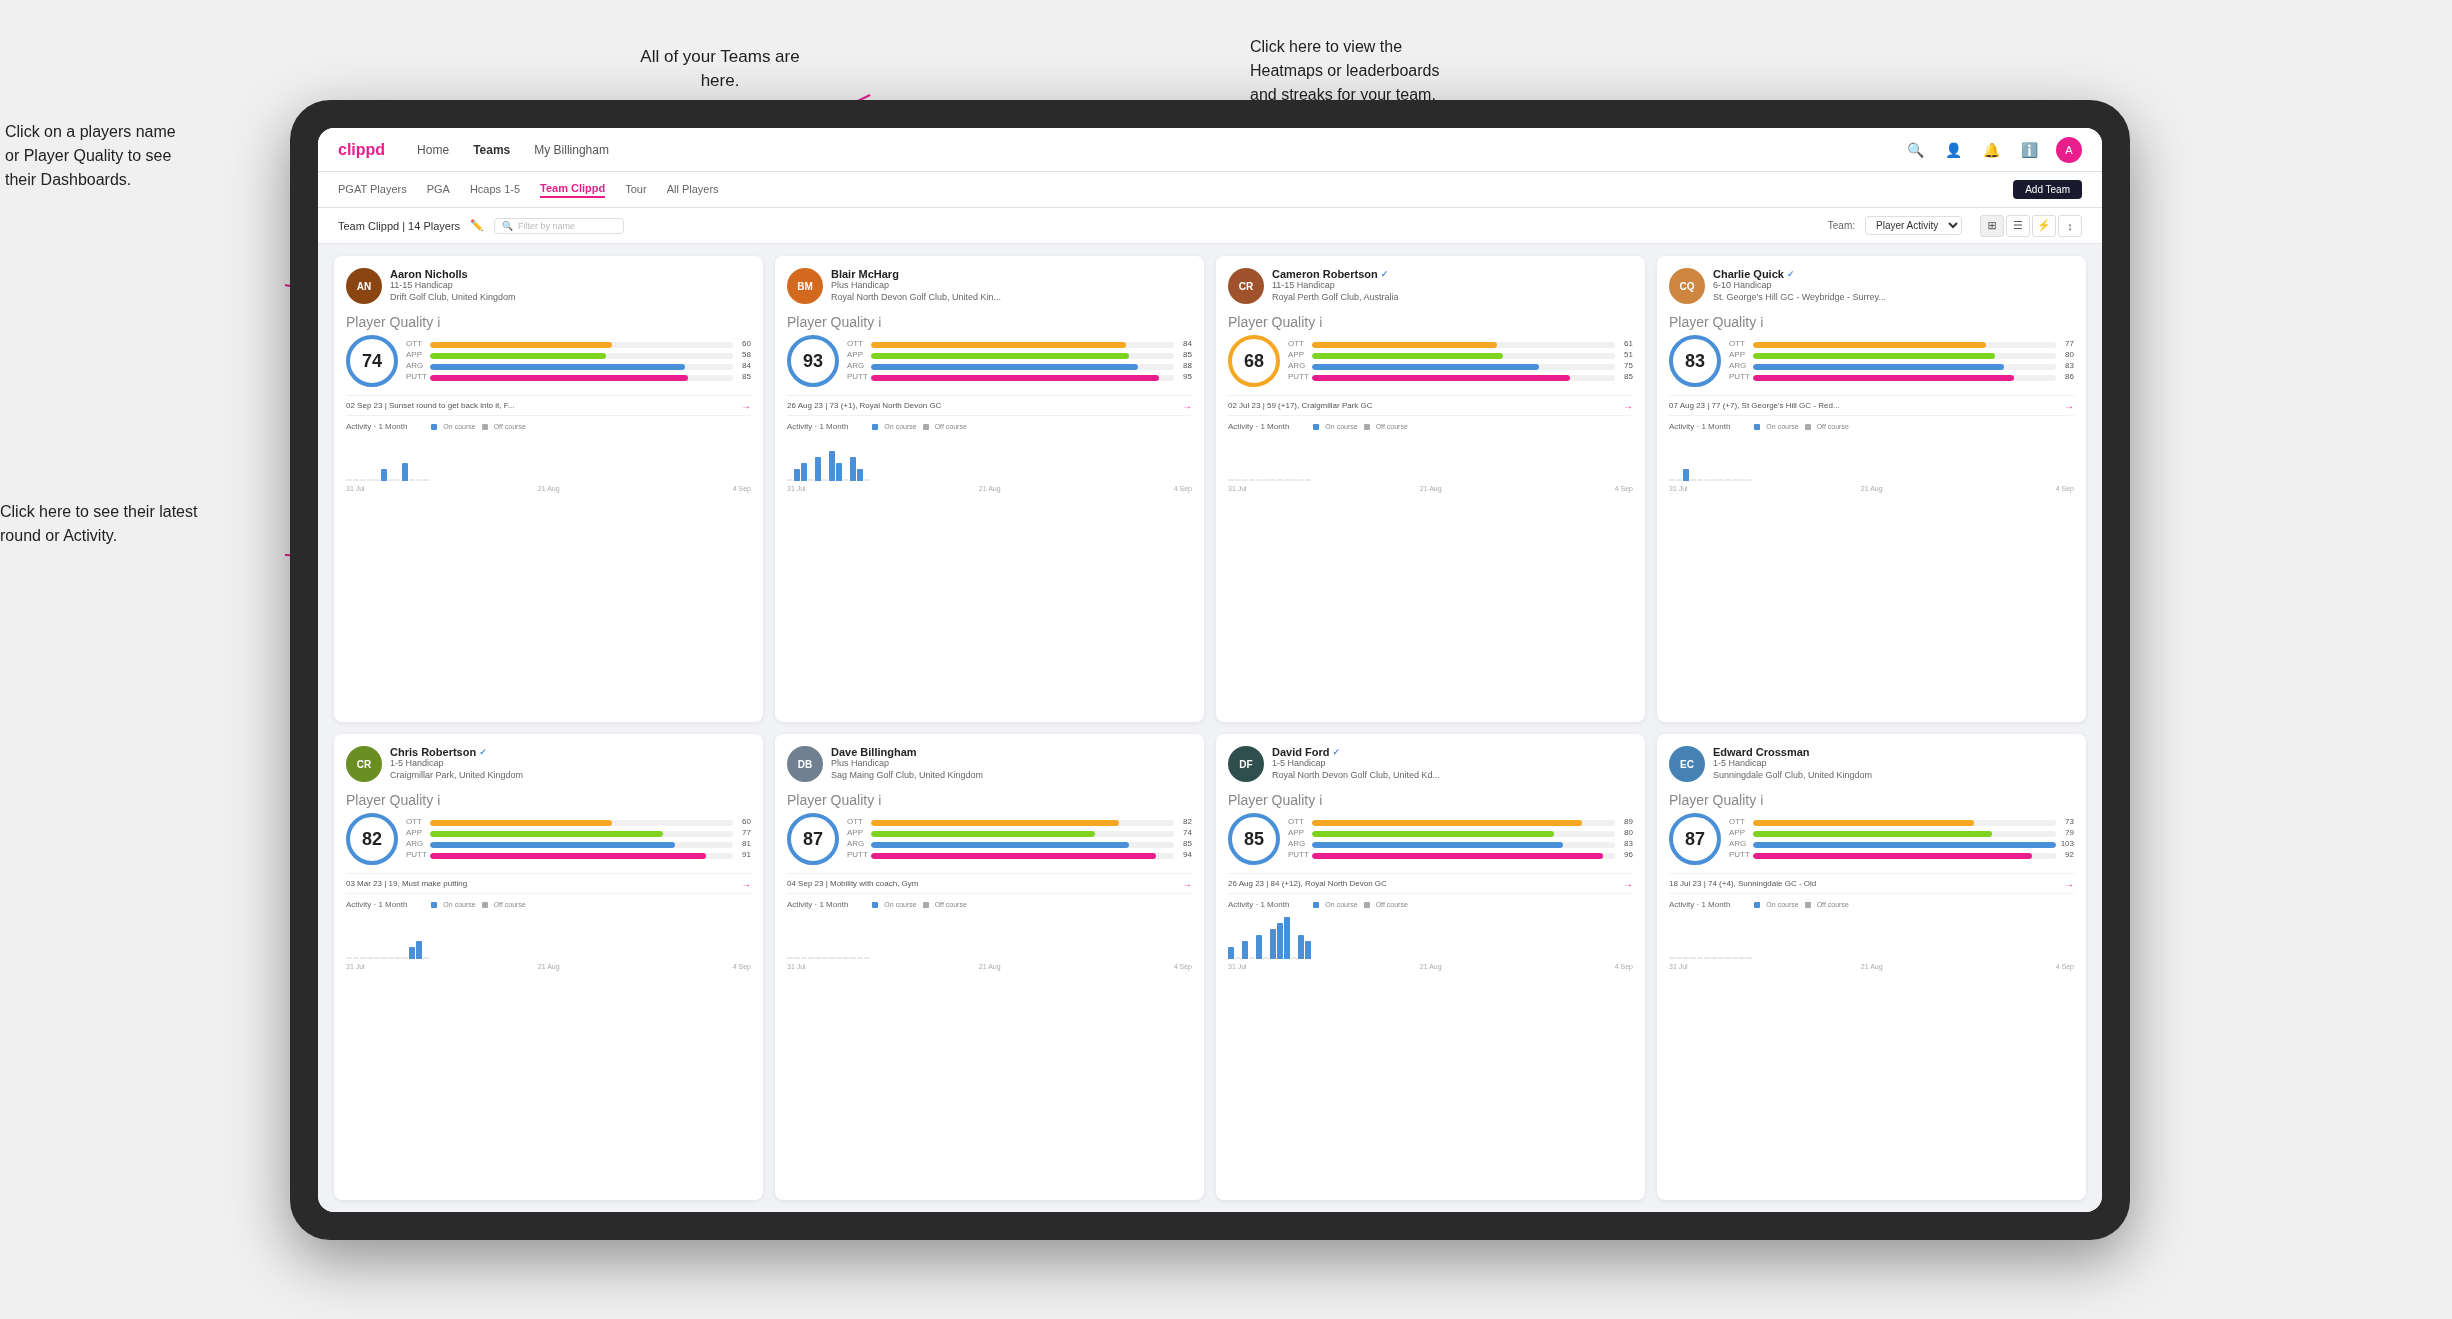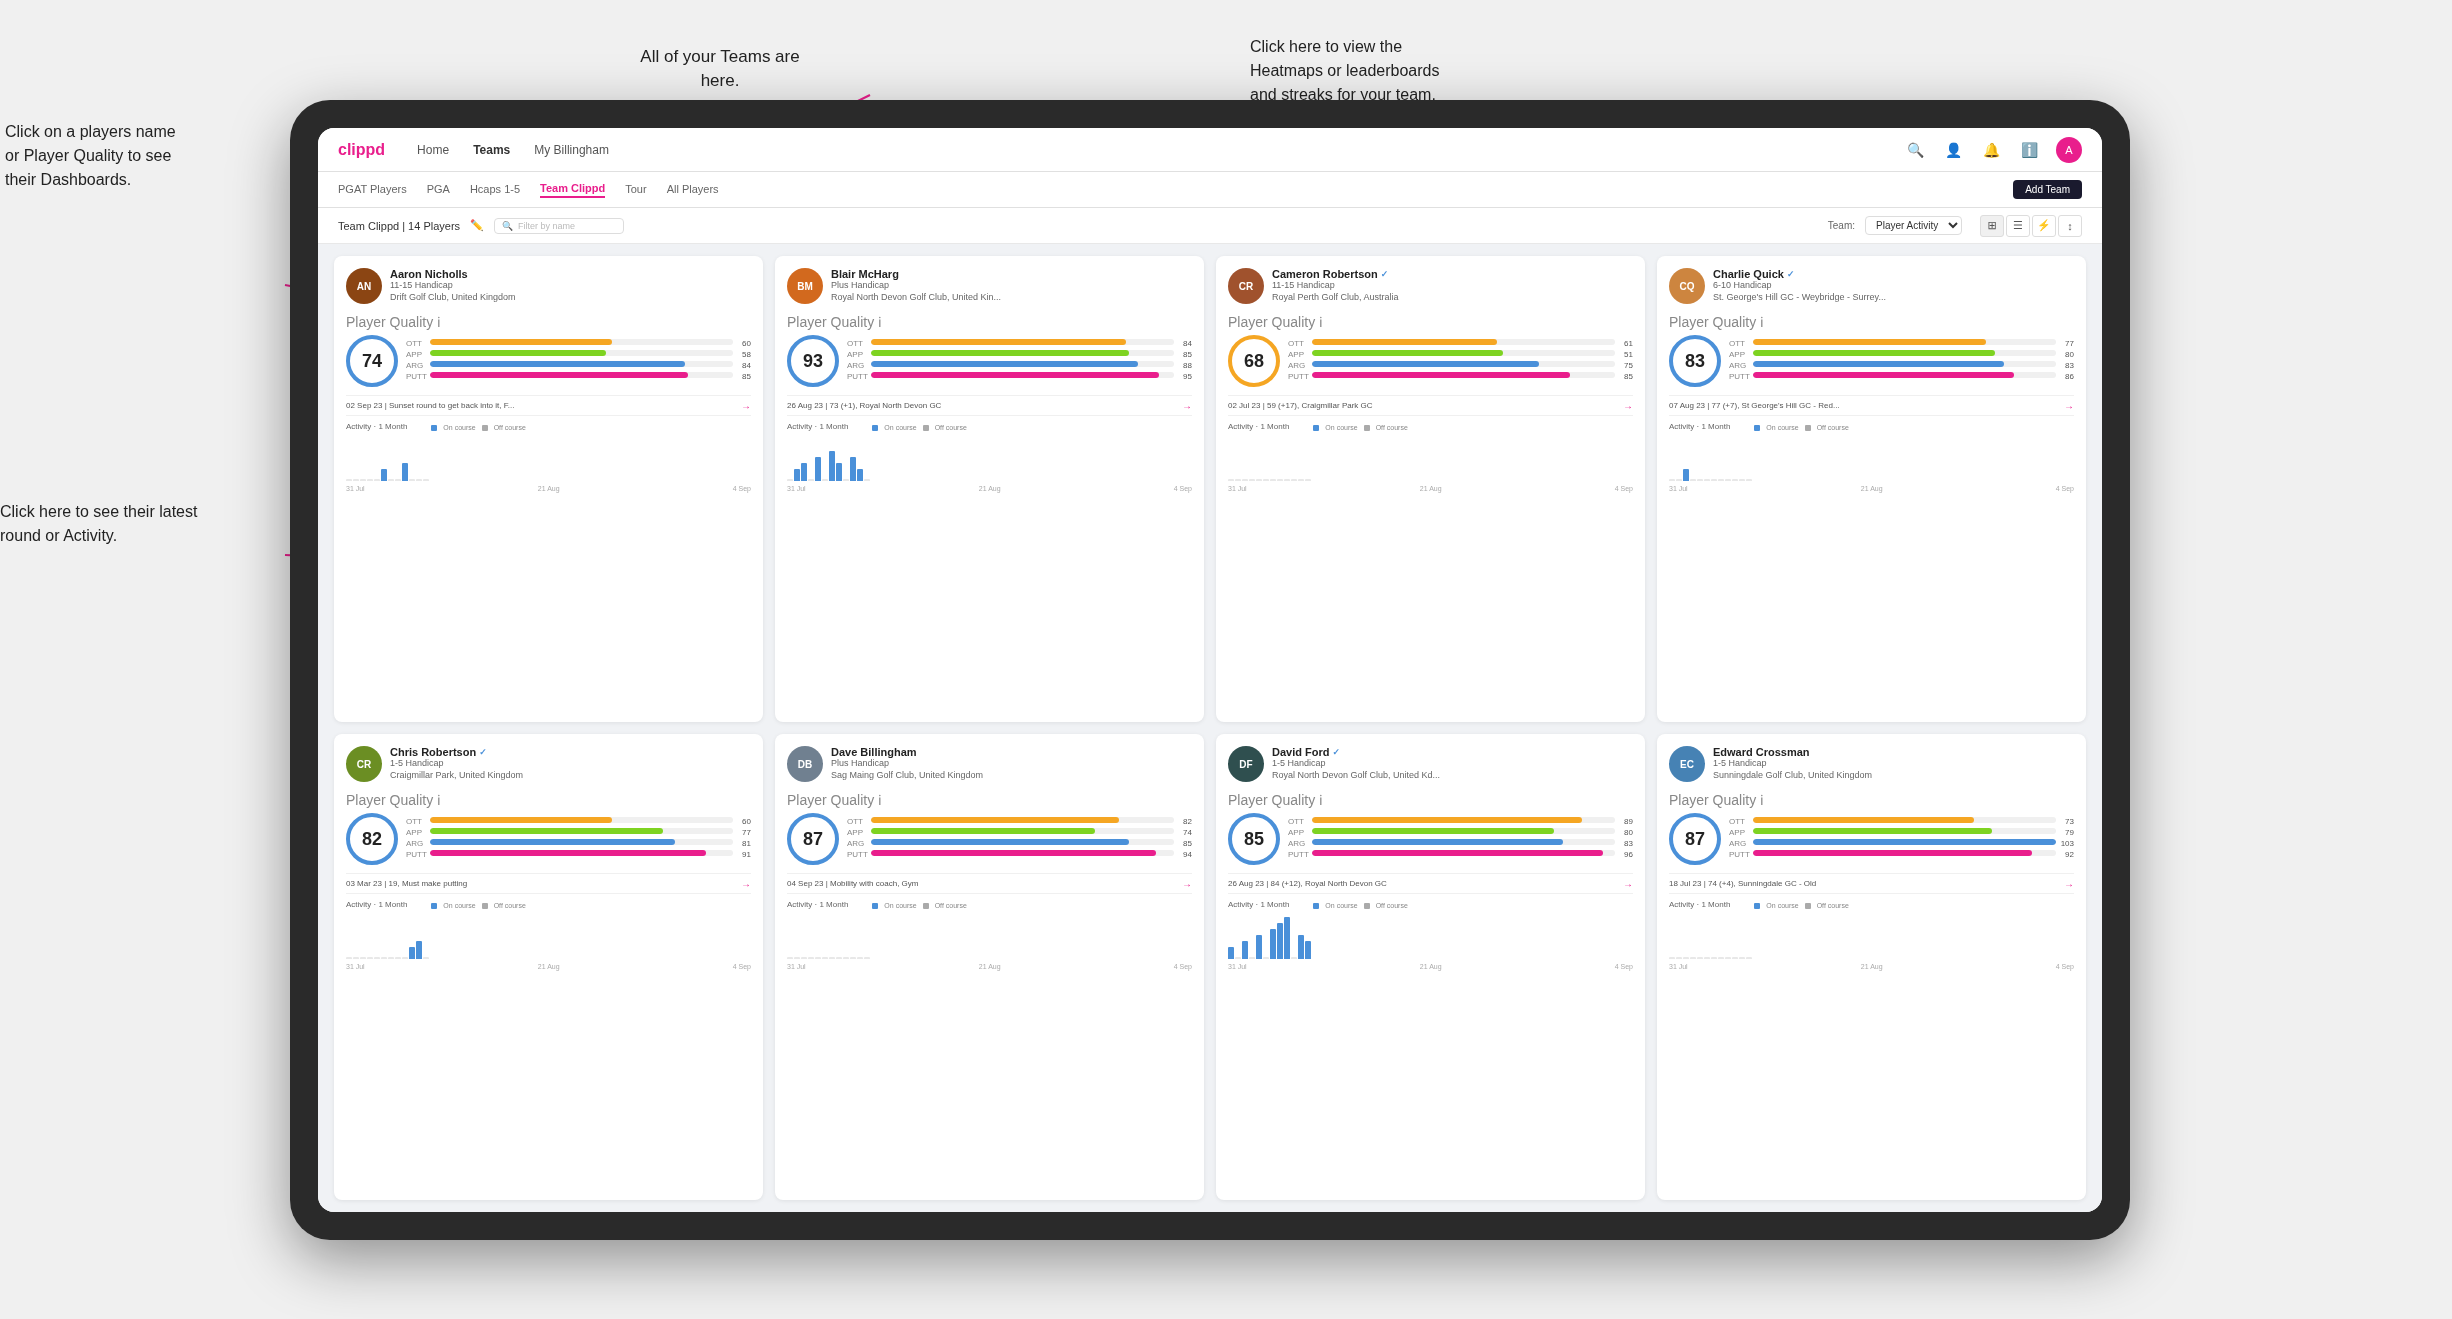--- a/index.html
+++ b/index.html
@@ -252,21 +252,21 @@
       font-weight: 700;
       color: #222;
       flex-shrink: 0;
     }
 
     .stats-grid {
       flex: 1;
     }
     .stat-row {
       display: flex;
-      align-items: flex-start;
+      align-items: flex-end;
       margin-bottom: 2px;
     }
     .stat-name {
       font-size: 8px;
       color: #888;
       width: 24px;
     }
     .stat-bar-bg {
       flex: 1;
       height: 6px;
@@ -296,21 +296,21 @@
       display: flex;
       align-items: center;
       justify-content: space-between;
     }
     .arrow-icon { color: #e91e8c; font-size: 10px; }
 
     
     .activity-section {}
     .activity-header {
       display: flex;
-      align-items: flex-end;
+      align-items: center;
       gap: 24px;
       margin-bottom: 4px;
     }
     .activity-title {
       font-size: 8px;
       color: #666;
       font-weight: 500;
     }
     .activity-legend {
       display: flex;

